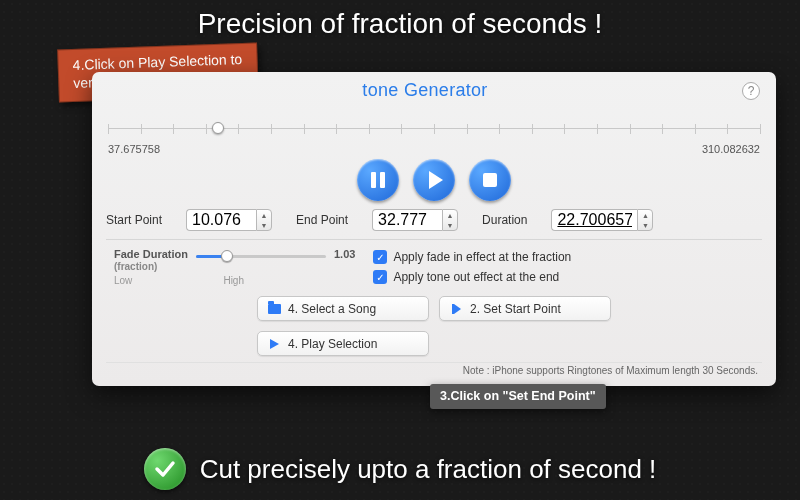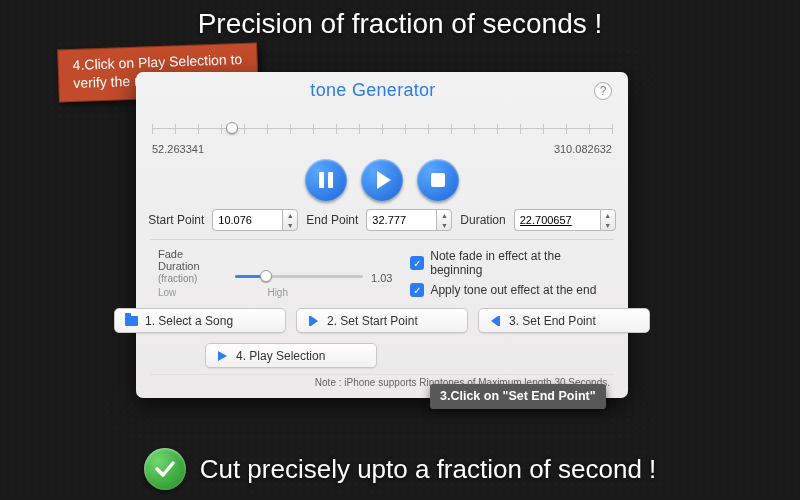--- a/index.html
+++ b/index.html
@@ -29,28 +29,27 @@
     padding: 7px 14px 9px;
     font-size: 14px;
     line-height: 1.25;
     transform: rotate(-2deg);
     box-shadow: 3px 4px 6px rgba(0,0,0,.5);
     border: 1px solid rgba(0,0,0,.3);
   }
   .app {
     position: absolute;
     left: 92px; top: 72px;
-    width: 492px;
+    width: 684px;
     background: linear-gradient(#f2f2f2,#eceaea);
     border-radius: 7px;
     box-shadow: 0 8px 24px rgba(0,0,0,.6);
     padding: 6px 14px 8px;
     font-size: 12px;
     color: #333;
-    margin-left: 44px;
   }
   .titlebar {
     display:flex; justify-content:space-between; align-items:center;
     padding: 2px 2px 6px;
   }
   .titlebar h1 { color:#2b7de9; font-size:18px; font-weight:500; letter-spacing:.3px;}
   .help {
     width:18px; height:18px; border-radius:50%;
     border:1px solid #aaa; color:#888; font-size:12px;
     display:flex; align-items:center; justify-content:center;
@@ -71,29 +70,29 @@
   .ticks::before,.ticks::after{content:"";}
   .ticks span{position:absolute;top:-5px;width:1px;height:10px;background:#c8c8c8;}
   .thumb{position:absolute;top:3px;left:16%;width:12px;height:12px;border-radius:50%;background:#fff;border:1px solid #999;box-shadow:0 1px 2px rgba(0,0,0,.3);}
   .timevals{display:flex;justify-content:space-between;font-size:11px;color:#555;padding:0 2px 6px;}
   .controls{display:flex;justify-content:center;gap:14px;margin:-2px 0 8px;}
   .ctl{width:42px;height:42px;border-radius:50%;background:radial-gradient(circle at 30% 28%,#5aa8ff,#1e67d8);box-shadow:0 2px 3px rgba(0,0,0,.35), inset 0 1px 2px rgba(255,255,255,.6);display:flex;align-items:center;justify-content:center;cursor:pointer;}
   .pausebars{display:flex;gap:4px;}
   .pausebars span{width:5px;height:16px;background:#fff;border-radius:1px;}
   .tri{width:0;height:0;border-left:14px solid #fff;border-top:9px solid transparent;border-bottom:9px solid transparent;margin-left:3px;}
   .sq{width:14px;height:14px;background:#fff;border-radius:2px;}
-  .row{display:flex;align-items:center;gap:8px;margin:2px 0 8px;justify-content:center;}
+  .row{display:flex;align-items:center;gap:24px;margin:2px 0 8px;}
   .lbl{font-size:12px;color:#333;white-space:nowrap;}
   .numin{display:flex;align-items:stretch;}
-  .numin input{width:70px;height:22px;border:1px solid #b8b8b8;border-right:none;border-radius:4px 0 0 4px;background:#fff;font-size:11px;padding:0 5px;}
+  .numin input{width:70px;height:22px;border:1px solid #b8b8b8;border-right:none;border-radius:4px 0 0 4px;background:#fff;font-size:16px;padding:0 5px;}
   .numin .step{width:16px;border:1px solid #b8b8b8;border-radius:0 4px 4px 0;background:linear-gradient(#fff,#e8e8e8);display:flex;flex-direction:column;}
   .numin .step span{flex:1;display:flex;align-items:center;justify-content:center;font-size:7px;color:#666;}
   .panel{border-top:1px solid #d6d6d6;padding-top:8px;margin-top:2px;display:flex;align-items:center;gap:18px;}
   .fade{display:flex;flex-direction:column;align-items:flex-start;font-size:11px;color:#555;padding-left:8px;}
-  .fade .t{display:flex;align-items:flex-end;gap:8px;}
+  .fade .t{display:flex;align-items:flex-start;gap:8px;font-weight:bold;}
   .slider{position:relative;width:130px;height:16px;}
   .slider .track{position:absolute;left:0;right:0;top:7px;height:3px;background:#c9c9c9;border-radius:2px;}
   .slider .fill{position:absolute;left:0;top:7px;height:3px;background:#3a82f0;border-radius:2px;width:24%;}
   .slider .kn{position:absolute;top:2px;left:24%;width:12px;height:12px;border-radius:50%;background:#fff;border:1px solid #9a9a9a;transform:translateX(-50%);box-shadow:0 1px 1px rgba(0,0,0,.3);}
   .fade .lh{display:flex;justify-content:space-between;width:130px;font-size:10px;color:#999;margin-top:3px;}
   .fade small{color:#888;font-size:10px;}
   .checks{display:flex;flex-direction:column;gap:6px;font-size:12px;color:#333;}
   .checks label{display:flex;align-items:center;gap:6px;}
   .cb{width:14px;height:14px;border-radius:3px;background:#2e7bf6;display:flex;align-items:center;justify-content:center;color:#fff;font-size:10px;}
   .btnrow{display:flex;gap:10px;margin-top:10px;justify-content:center;}
@@ -170,21 +169,21 @@
         <span style="left:75%"></span>
         <span style="left:80%"></span>
         <span style="left:85%"></span>
         <span style="left:90%"></span>
         <span style="left:95%"></span>
         <span style="left:100%"></span>
     </div>
     <div class="thumb"></div>
   </div>
   <div class="timevals">
-    <span>52.263341</span>
+    <span>37.675758</span>
     <span>310.082632</span>
   </div>
 
   <div class="controls">
     <div class="ctl">
         <div class="pausebars">
           <span></span>
           <span></span>
         </div>
       </div>
@@ -238,54 +237,45 @@
         <span>1.03</span>
       </div>
       <div class="lh">
         <span>Low</span>
         <span>High</span>
       </div>
     </div>
     <div class="checks">
       <label>
           <span class="cb">✓</span>
-          <span>Note fade in effect at the beginning</span>
+          <span>Apply fade in effect at the fraction</span>
         </label>
       <label>
           <span class="cb">✓</span>
           <span>Apply tone out effect at the end</span>
         </label>
     </div>
   </div>
 
   <div class="btnrow">
     <div class="btn">
       <span class="ic">
           <span class="ic-folder"></span>
         </span>
-      <span>1. Select a Song</span>
+      <span>4. Select a Song</span>
     </div>
     <div class="btn">
       <span class="ic">
           <span class="ic-skip">
             <span class="b"></span>
             <span class="t" style="border-left:7px solid #2e7bf6"></span>
           </span>
         </span>
       <span>2. Set Start Point</span>
     </div>
-    <div class="btn">
-      <span class="ic">
-          <span class="ic-skip">
-            <span class="t" style="border-right:7px solid #2e7bf6"></span>
-            <span class="b"></span>
-          </span>
-        </span>
-      <span>3. Set End Point</span>
-    </div>
   </div>
   <div class="btnrow">
     <div class="btn">
       <span class="ic">
           <span class="ic-play"></span>
         </span>
       <span>4. Play Selection</span>
     </div>
     <div style="width:172px"></div>
   </div>

